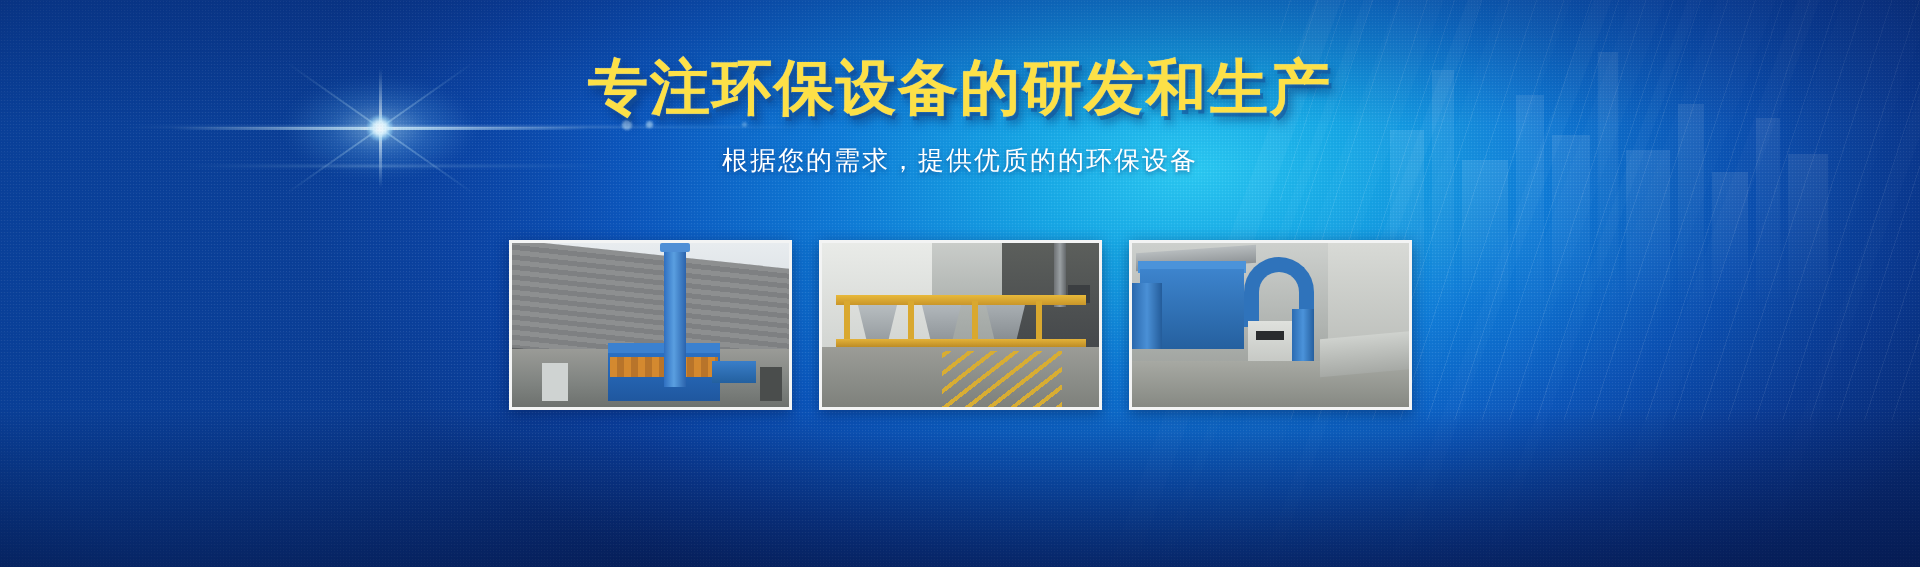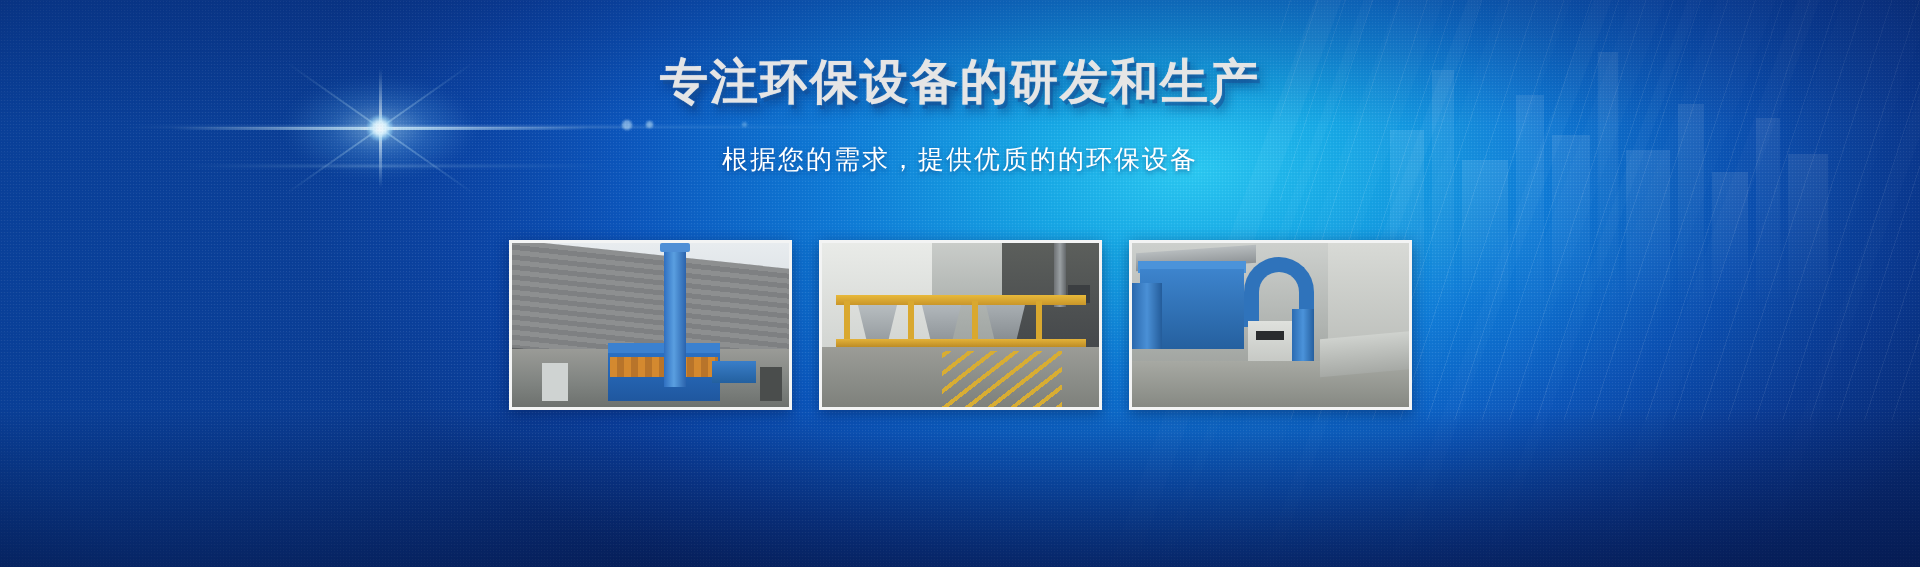--- a/index.html
+++ b/index.html
@@ -131,24 +131,24 @@
     pointer-events:none;
   }
 
   
   .content{
     position:absolute; left:0; right:0; top:0;
     text-align:center;
   }
   .headline{
     margin-top:56px;
-    font-size:48px;
+    font-size:60px;
     font-weight:bold;
     letter-spacing:2px;
-    color:#e5e5e5;
+    color:#fde047;
     line-height:1.08;
     text-shadow:
       0 0 1px rgba(255,255,255,.6),
       3px 4px 0 rgba(22,78,150,.55),
       5px 7px 10px rgba(8,40,100,.55);
   }
   .badge-row{
     margin-top:12px;
     display:flex;
     justify-content:center;
@@ -159,21 +159,21 @@
     padding:0 46px;
     display:flex; align-items:center; justify-content:center;
     background:linear-gradient(180deg,#2b5fd0 0%, #1f47b8 100%);
     color:#ffffff;
     font-size:19px;
     letter-spacing:1px;
     clip-path:polygon(26px 0, 100% 0, calc(100% - 26px) 100%, 0 100%);
     box-shadow:0 2px 6px rgba(5,25,80,.35);
   }
   .tagline{
-    margin-top:34px;
+    margin-top:22px;
     font-size:26px;
     color:#ffffff;
     letter-spacing:2px;
     text-shadow:0 2px 5px rgba(10,45,110,.55);
   }
 
   
   .photos{
     position:absolute;
     left:0; right:0;

